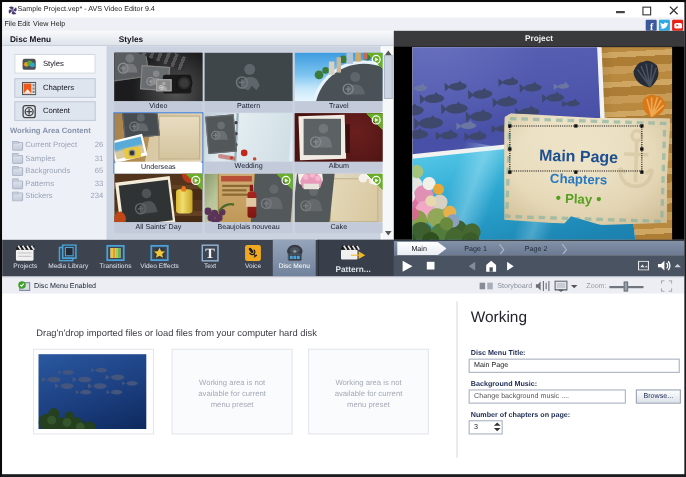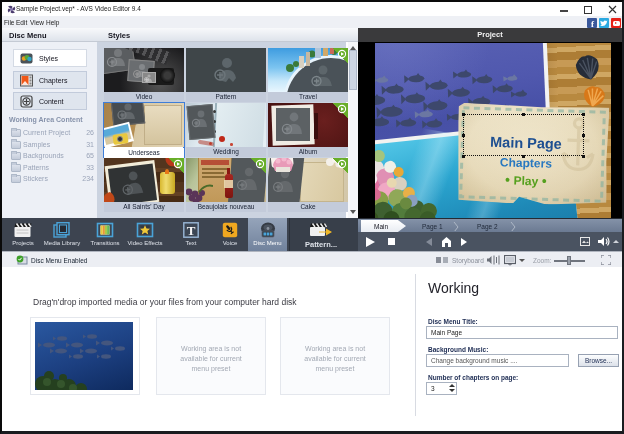--- a/index.html
+++ b/index.html
@@ -771,21 +771,21 @@
     <div class="abs" style="left:517px;top:7px;width:0;height:0;border-top:3px solid #555;border-left:3px solid transparent;border-right:3px solid transparent"></div>
     <span class="abs" style="left:531px;top:5px;font-size:6.5px;color:#989da6">Zoom:</span>
     <div class="abs" style="left:552px;top:8px;width:31px;height:1.5px;background:#70757e"></div>
     <div class="abs" style="left:565px;top:4px;width:4px;height:9px;background:#9aa0aa;border:1px solid #70757e"></div>
     <svg class="abs" style="left:599px;top:3px" width="10" height="10" viewBox="0 0 10 10">
         <path d="M0 3 L0 0 L3 0 M7 0 L10 0 L10 3 M10 7 L10 10 L7 10 M3 10 L0 10 L0 7" stroke="#8a8f9a" fill="none" stroke-width="1.3"></path>
       </svg>
   </div>
 
   <div id="bottom">
-    <div style="position:absolute;left:31px;top:30px;font-size:8.5px;color:#3a3a42">Drag'n'drop imported media or your files from your computer hard disk</div>
+    <div style="position:absolute;left:31px;top:30px;font-size:8.5px;color:#3a3a42">Drag'n'drop imported files or load files from your computer hard disk</div>
     <div class="wbox" style="left:28px;background:#fff">
       <div class="abs" style="left:4px;top:4px;width:98px;height:68px;background:linear-gradient(160deg,#2a58a0 0%,#1c3f80 55%,#0e2a5e 100%)" id="seabox">
         <svg class="abs" style="left:0;top:6px" width="98" height="40" viewBox="0 0 98 40">
           <g fill="#44567e">
             <g transform="translate(8,14)">
                 <ellipse cx="6" cy="3" rx="6" ry="2.6"></ellipse>
                 <path d="M-1 3 L-5 0.5 L-5 5.5 Z"></path>
               </g>
             <g transform="translate(22,8)">
                 <ellipse cx="5" cy="2.5" rx="5" ry="2.2"></ellipse>

